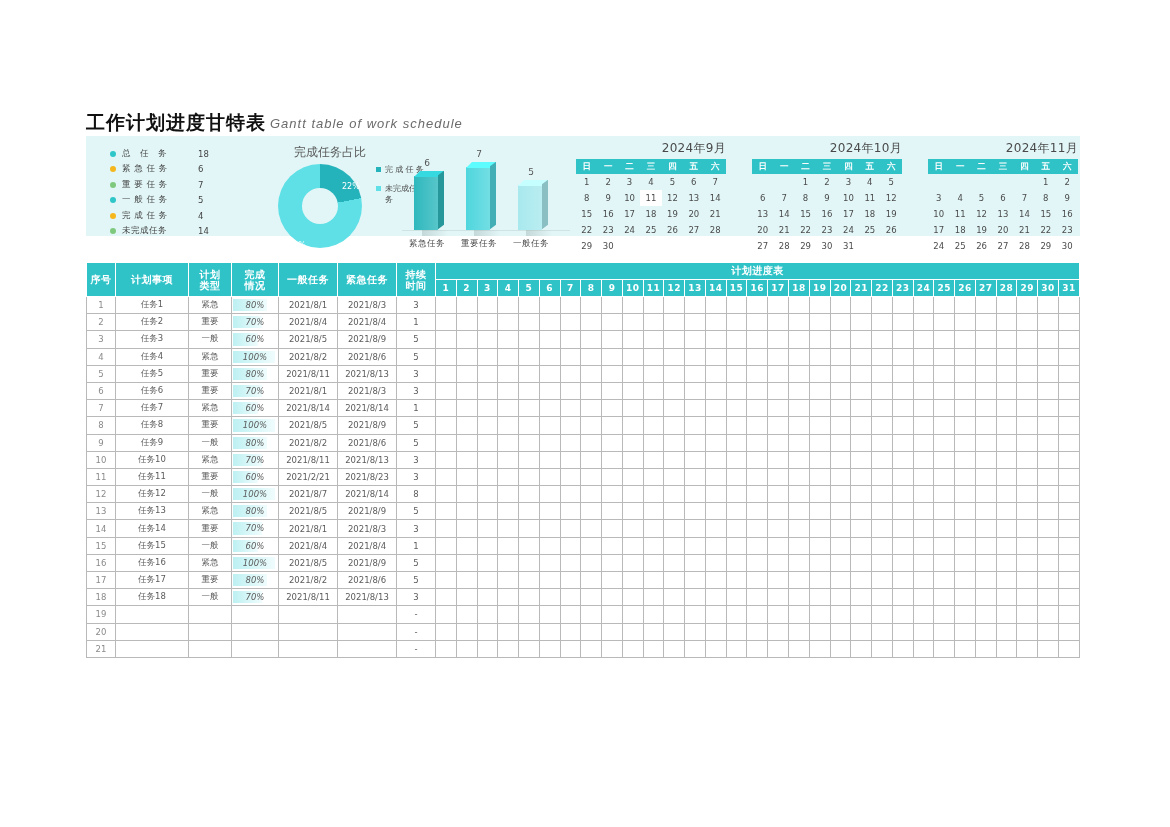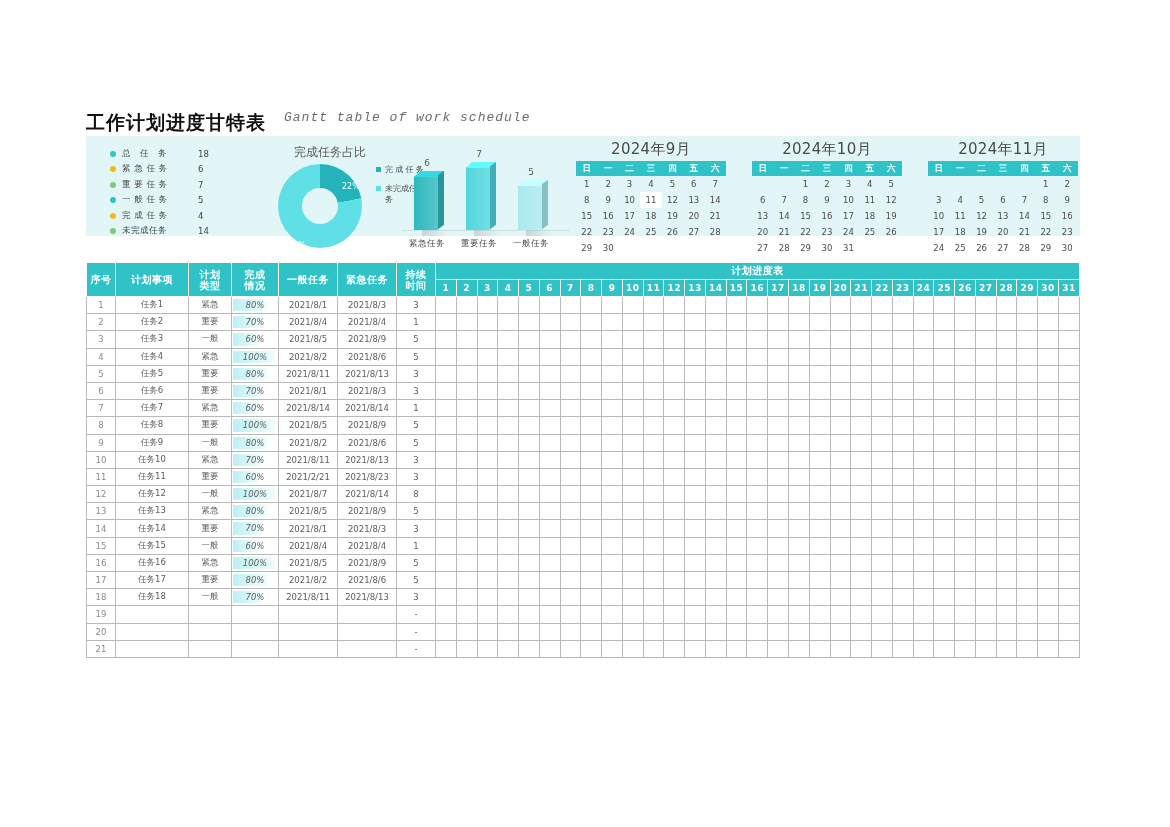--- a/index.html
+++ b/index.html
@@ -4,23 +4,23 @@
 <style>
   html,body{margin:0;padding:0;}
   body{
     width:1170px;height:827px;background:#ffffff;
     font-family:"Liberation Sans","DejaVu Sans",sans-serif;
     -webkit-font-smoothing:antialiased;
   }
   #root{position:relative;width:1170px;height:827px;}
 
   
-  .title-row{position:absolute;left:86px;top:110px;display:flex;align-items:flex-start;gap:18px;}
+  .title-row{position:absolute;left:86px;top:110px;display:flex;align-items:center;gap:4px;}
   .title-cn{font-family:"DejaVu Sans","Liberation Sans",sans-serif;font-size:19px;font-weight:700;color:#111;letter-spacing:1px;}
-  .title-en{font-family:Liberation Mono, monospace;font-style:italic;font-size:13px;color:#6b6b6b;letter-spacing:1px;}
+  .title-en{font-family:Liberation Sans, sans-serif;font-style:italic;font-size:13px;color:#6b6b6b;letter-spacing:1px;}
 
   
   .panel{position:absolute;left:86px;top:136px;width:994px;height:100px;background:#e2f6f7;}
 
   
   .stat-list{position:absolute;left:24px;top:10px;width:135px;}
   .stat-row{display:flex;align-items:center;height:15.5px;font-size:9px;color:#3f3f3f;}
   .dot{width:6px;height:6px;border-radius:50%;margin-right:6px;flex:0 0 6px;}
   .stat-name{width:76px;font-family:"DejaVu Sans",sans-serif;font-size:8.5px;letter-spacing:0.5px;color:#444;}
   .stat-val{font-size:8.5px;color:#444;font-family:"DejaVu Sans",sans-serif;}
@@ -45,21 +45,21 @@
   .bar3d .top{position:absolute;top:-5px;left:3px;width:24px;height:6px;transform:skewX(-45deg);}
   .bar3d .side{position:absolute;top:-3px;right:-6px;width:6px;height:100%;transform:skewY(-38deg);}
   .bar3d .shadow{position:absolute;bottom:-6px;left:8px;width:26px;height:6px;background:linear-gradient(90deg,rgba(140,160,160,.35),rgba(140,160,160,0));}
   .bar-val{position:absolute;width:30px;text-align:center;font-size:9px;color:#555;font-family:"DejaVu Sans",sans-serif;}
   .bar-cat{position:absolute;bottom:2px;width:58px;text-align:center;font-size:8.5px;color:#4a4a4a;font-family:"DejaVu Sans",sans-serif;letter-spacing:.5px;}
   .axis-line{position:absolute;left:6px;bottom:21px;width:168px;height:1px;background:#cfe3e3;}
 
   
   .cals{position:absolute;left:490px;top:4px;width:500px;display:flex;gap:26px;}
   .cal{width:150px;}
-  .cal-title{text-align:center;font-size:15px;color:#4a4a4a;font-family:"DejaVu Sans",sans-serif;margin-bottom:2px;letter-spacing:.3px;}
+  .cal-title{text-align:right;font-size:12px;color:#4a4a4a;font-family:"DejaVu Sans",sans-serif;margin-bottom:2px;letter-spacing:.3px;}
   table.calgrid{border-collapse:collapse;width:150px;table-layout:fixed;}
   table.calgrid th{background:#2fc3c8;color:#fff;font-size:8.5px;font-weight:700;height:13px;font-family:"DejaVu Sans",sans-serif;}
   table.calgrid td{text-align:center;font-size:8.5px;color:#4b4b4b;height:14px;font-family:"DejaVu Sans",sans-serif;}
   table.calgrid td.today{background:#ffffff;}
 
   
   .tbl-wrap{position:absolute;left:86px;top:262px;width:994px;}
   table.main{border-collapse:collapse;table-layout:fixed;width:994px;}
   table.main th,table.main td{border:1px solid #b9b9b9;padding:0;}
   thead.mh th{background:#2fc3c8;color:#ffffff;font-size:10px;font-weight:700;

